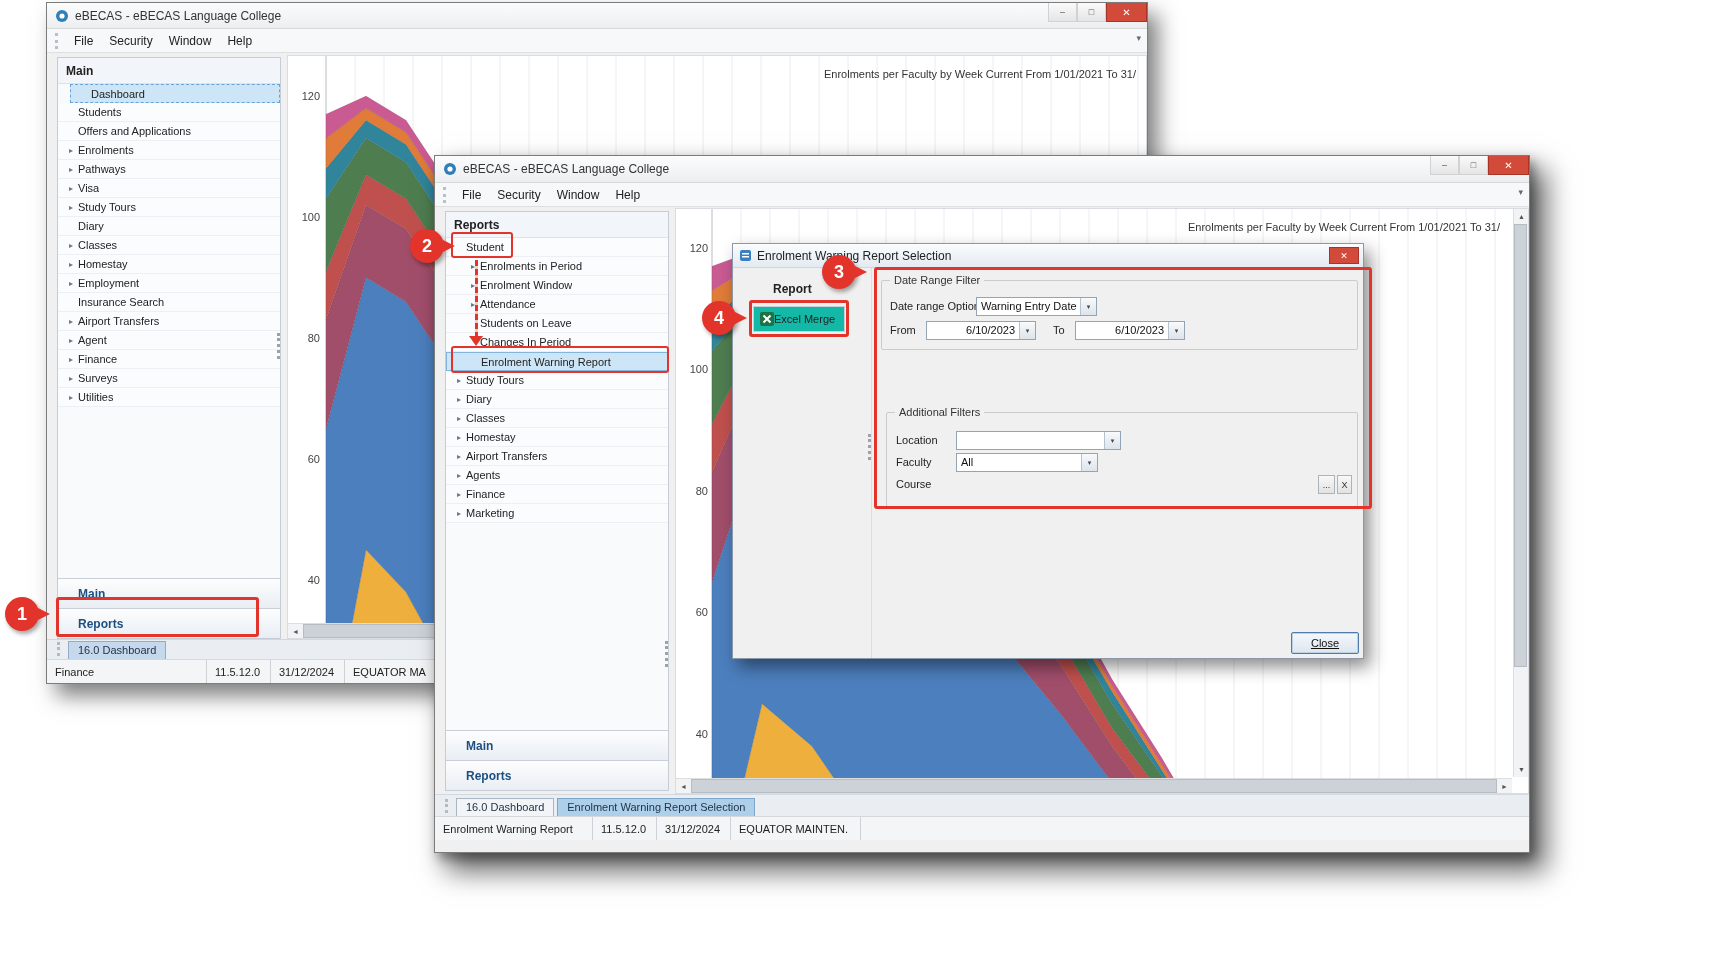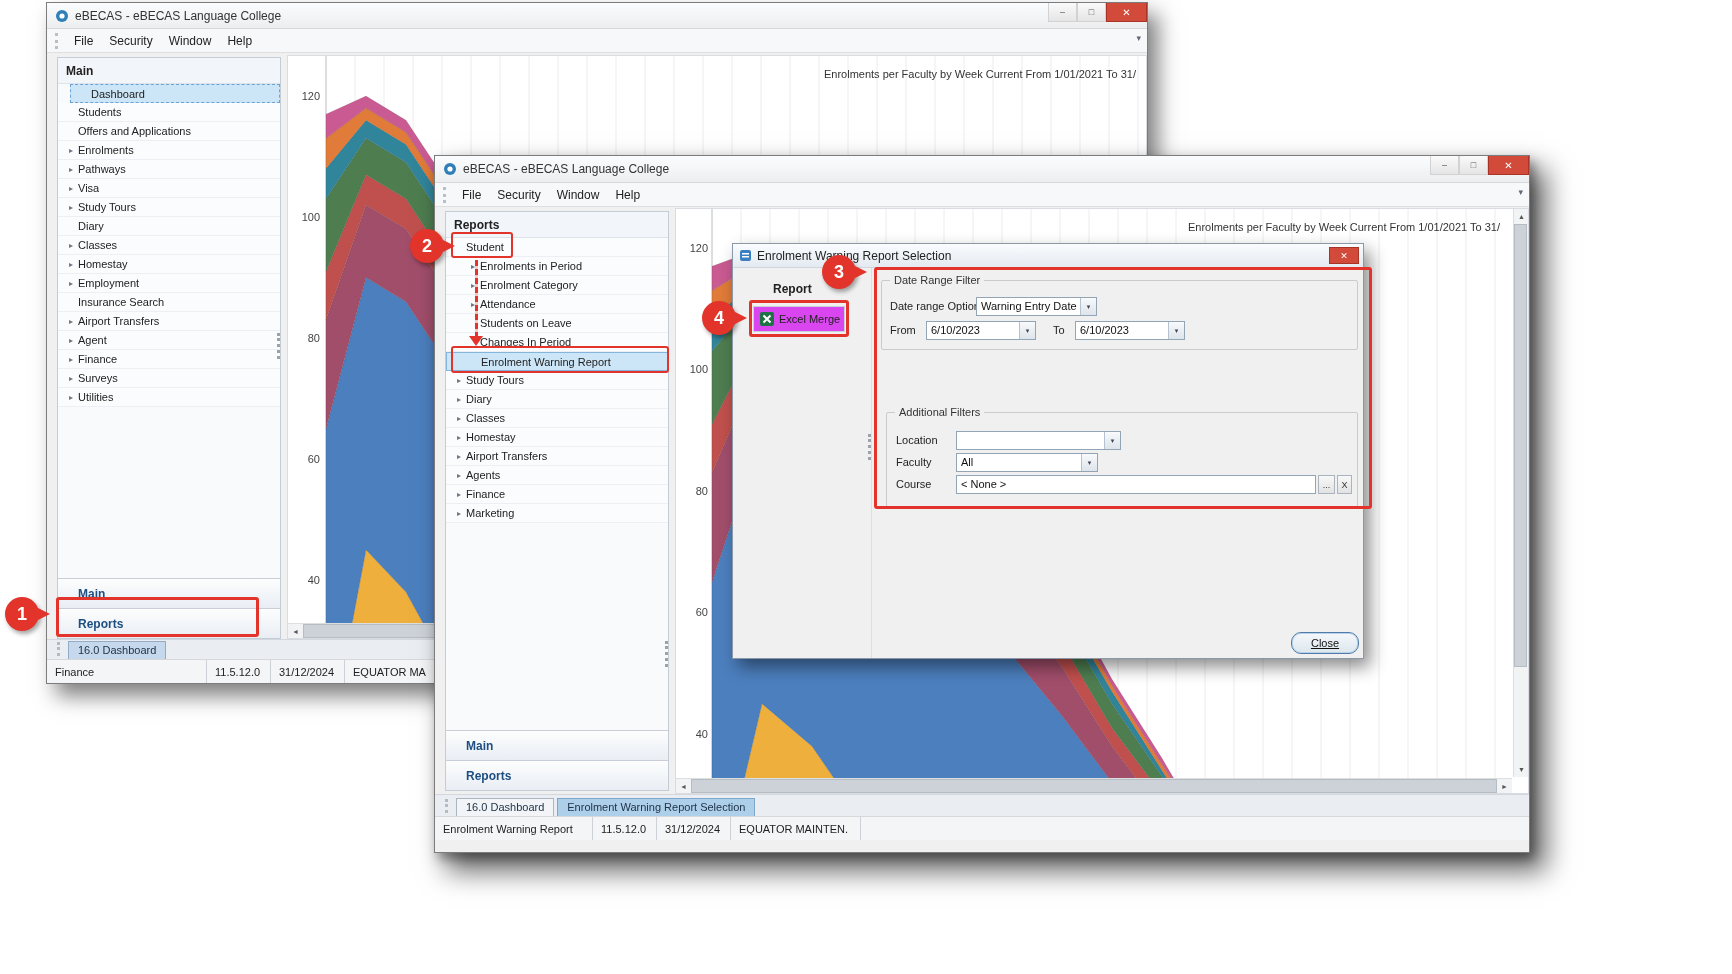--- a/index.html
+++ b/index.html
@@ -48,30 +48,30 @@
   .statusbar { position:absolute; left:0; right:0; height:24px; background:#f4f5f6; border-top:1px solid #d6d8da; display:flex; align-items:stretch; font-size:11px; color:#222; }
   .scell { display:flex; align-items:center; padding:0 8px; border-right:1px solid #cdd2d8; white-space:nowrap; overflow:hidden; }
 
   
   .dialog { position:absolute; left:297px; top:87px; width:632px; height:416px; background:#f0f0f0; border:1px solid #8a98a8; box-shadow:6px 8px 16px rgba(0,0,0,0.45); z-index:50; }
   .dlg-title { height:24px; background:linear-gradient(#fafcfe,#e4eaf1); border-bottom:1px solid #cfd6de; display:flex; align-items:center; font-size:12px; color:#222; }
   .dlg-close { position:absolute; right:4px; top:3px; width:30px; height:17px; background:#d24a3a; border:1px solid #a83428; color:#fff; font-size:9px; display:flex; align-items:center; justify-content:center; }
   .dlg-divider { position:absolute; left:138px; top:24px; bottom:0; width:1px; background:#dcdfe2; }
   .report-hdr { position:absolute; left:40px; top:38px; font-size:12px; font-weight:bold; color:#222; }
   .report-chevron { position:absolute; left:106px; top:38px; font-size:10px; color:#555; }
-  .excel-btn { position:absolute; left:20px; top:62px; width:92px; height:26px; display:flex; align-items:center; gap:5px; padding-left:6px; background:#d946ef; border:1px solid #c8d0d8; font-size:11px; color:#222; }
+  .excel-btn { position:absolute; left:20px; top:62px; width:92px; height:26px; display:flex; align-items:center; padding-left:6px; background:#14b8a6; border:1px solid #c8d0d8; font-size:11px; color:#222; }
   .group { position:absolute; border:1px solid #cbcbcb; border-radius:2px; }
   .legend { position:absolute; top:-7px; left:8px; background:#f0f0f0; padding:0 4px; font-size:11px; color:#333; white-space:nowrap; }
   .dlabel { position:absolute; font-size:11px; color:#222; white-space:nowrap; }
   .combo { position:absolute; height:19px; background:#fff; border:1px solid #93a4b5; display:flex; font-size:11px; }
   .combo .ct { flex:1; padding:2px 4px; white-space:nowrap; overflow:hidden; color:#111; }
   .combo .cb { width:16px; background:linear-gradient(#f8fafc,#dde4eb); border-left:1px solid #b5c2cf; display:flex; align-items:center; justify-content:center; font-size:7px; color:#445; }
   .tbox { position:absolute; height:19px; background:#fff; border:1px solid #93a4b5; font-size:11px; padding:2px 4px; color:#111; white-space:nowrap; overflow:hidden; }
   .sqbtn { position:absolute; height:19px; font-size:9px; display:flex; align-items:center; justify-content:center; background:linear-gradient(#f8f8f8,#e2e2e2); border:1px solid #aab4be; color:#333; }
-  .btn-dlg-close { position:absolute; left:558px; top:388px; width:68px; height:22px; font-size:11px; color:#111; background:linear-gradient(#f4f8fb,#dde6ee); border:1px solid #4f7cab; box-shadow:inset 0 0 0 1px #b9d2e8; display:flex; align-items:center; justify-content:center; border-radius:10px;text-decoration:underline; }
+  .btn-dlg-close { position:absolute; left:558px; top:388px; width:68px; height:22px; font-size:11px; color:#111; background:linear-gradient(#f4f8fb,#dde6ee); border:1px solid #4f7cab; box-shadow:inset 0 0 0 1px #b9d2e8; display:flex; align-items:center; justify-content:center; border-radius:2px;text-decoration:underline; }
 
   
   .ann-box { position:absolute; border:3px solid #e2342b; border-radius:3px; z-index:150; pointer-events:none; }
   .ann-circle { position:absolute; width:34px; height:34px; border-radius:50%; background:#e2342b; color:#fff; font-weight:bold; font-size:18px; display:flex; align-items:center; justify-content:center; z-index:200; box-shadow:2px 3px 4px rgba(0,0,0,0.35); }
   .ann-tri { position:absolute; right:-11px; top:11px; width:0; height:0; border-top:6px solid transparent; border-bottom:6px solid transparent; border-left:12px solid #e2342b; }
   .ann-varrow { position:absolute; left:475px; top:260px; width:3px; height:76px; background:repeating-linear-gradient(#e2342b 0 6px, rgba(226,52,43,0.25) 6px 9px); z-index:150; }
   .ann-varrow-head { position:absolute; left:469px; top:336px; width:0; height:0; border-left:7px solid transparent; border-right:7px solid transparent; border-top:10px solid #e2342b; z-index:150; }
 </style>
 </head>
 <body>
@@ -297,21 +297,21 @@
     <div class="sb-item lvl1">
         <span class="gut">
           <span class="arr">▸</span>
         </span>
         <span class="lbl">Enrolments in Period</span>
       </div>
     <div class="sb-item lvl1">
         <span class="gut">
           <span class="arr">▸</span>
         </span>
-        <span class="lbl">Enrolment Category</span>
+        <span class="lbl">Enrolment Window</span>
       </div>
     <div class="sb-item lvl1">
         <span class="gut">
           <span class="arr">▸</span>
         </span>
         <span class="lbl">Attendance</span>
       </div>
     <div class="sb-item lvl1">
         <span class="gut"></span>
         <span class="lbl">Students on Leave</span>
@@ -455,21 +455,21 @@
     <div class="excel-btn">
       <span style="display:flex;">
         <svg width="14" height="14">
             <rect x="0" y="0" width="14" height="14" rx="2" fill="#1f7246"></rect>
             <path d="M3.5 3.5 L10.5 10.5 M10.5 3.5 L3.5 10.5" stroke="#fff" stroke-width="2"></path>
           </svg>
       </span>
       <span>Excel Merge</span>
     </div>
 
-    <div class="group" style="left:148px; top:36px; width:477px; height:70px;">
+    <div class="group" style="left:148px; top:36px; width:477px; height:70px;text-align:right;">
       <span class="legend">Date Range Filter</span>
       <span class="dlabel" style="left:8px; top:19px;">Date range Option</span>
       <div class="combo" style="left:94px; top:16px; width:121px;">
         <span class="ct">Warning Entry Date</span>
         <span class="cb">▾</span>
       </div>
       <span class="dlabel" style="left:8px; top:43px;">From</span>
       <div class="combo" style="left:44px; top:40px; width:110px;">
         <span class="ct">6/10/2023</span>
         <span class="cb">▾</span>
@@ -488,21 +488,20 @@
       <div class="combo" style="left:69px; top:18px; width:165px;">
         <span class="ct"></span>
         <span class="cb">▾</span>
       </div>
       <span class="dlabel" style="left:9px; top:43px;">Faculty</span>
       <div class="combo" style="left:69px; top:40px; width:142px;">
         <span class="ct">All</span>
         <span class="cb">▾</span>
       </div>
       <span class="dlabel" style="left:9px; top:65px;">Course</span>
-      <span class="tbox" style="left:69px; top:62px; width:360px;">&lt; None &gt;</span>
       <span class="sqbtn" style="left:431px; top:62px; width:17px;">...</span>
       <span class="sqbtn" style="left:450px; top:62px; width:15px;">X</span>
     </div>
 
     <div class="btn-dlg-close">Close</div>
   </div>
 
   <div class="tabrow" style="top:638px;">
     <span class="tabgrip"></span>
     <span class="tab">16.0 Dashboard</span>

